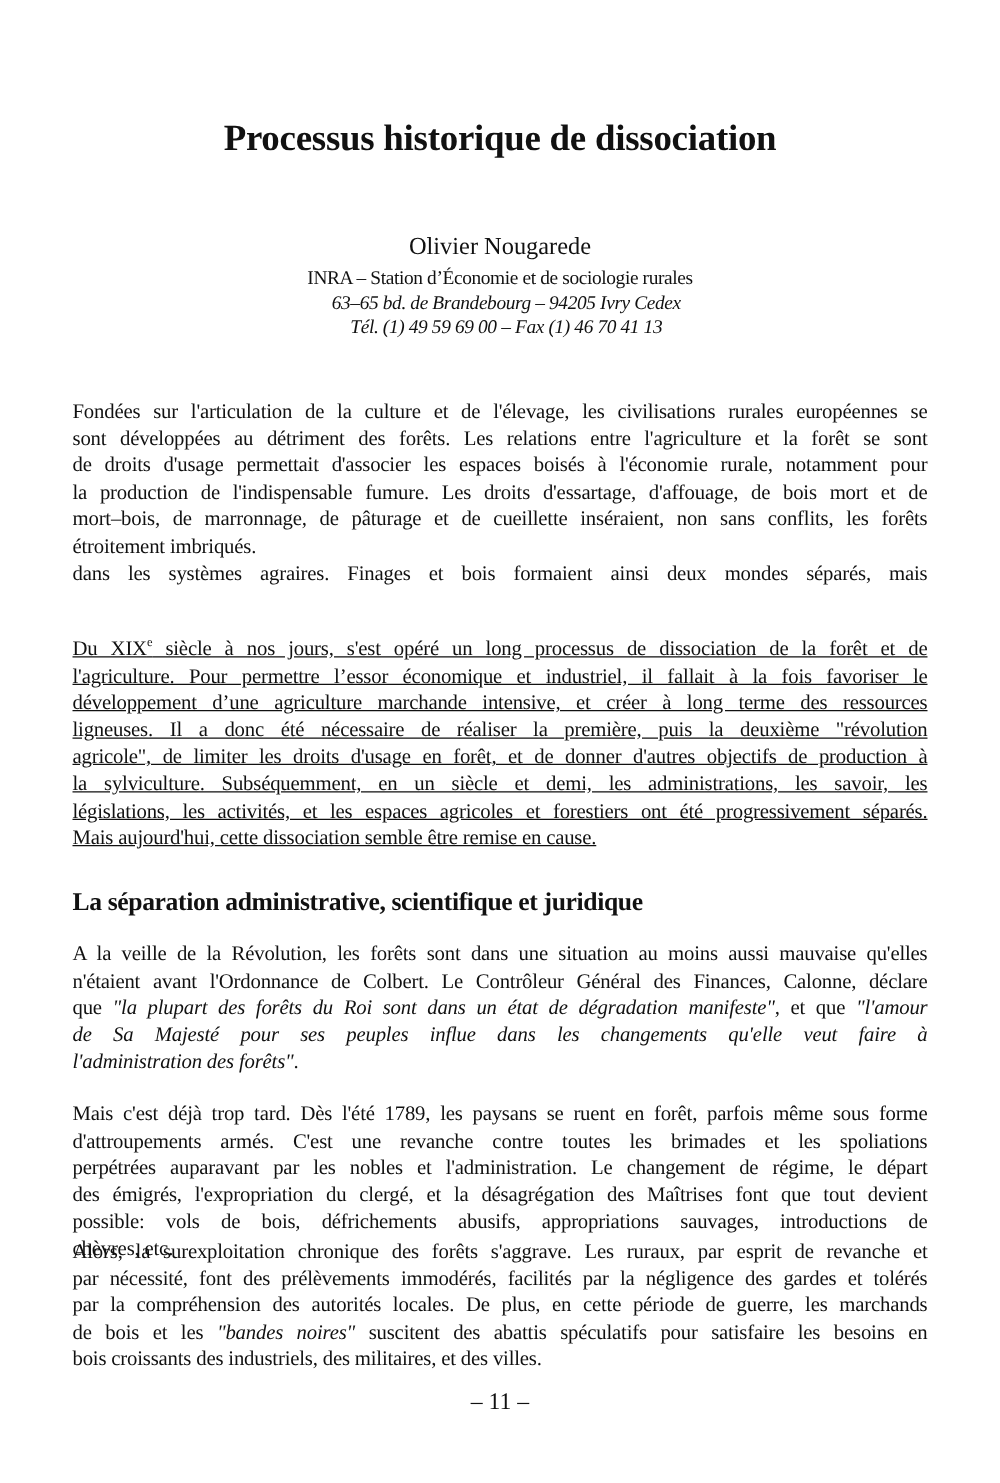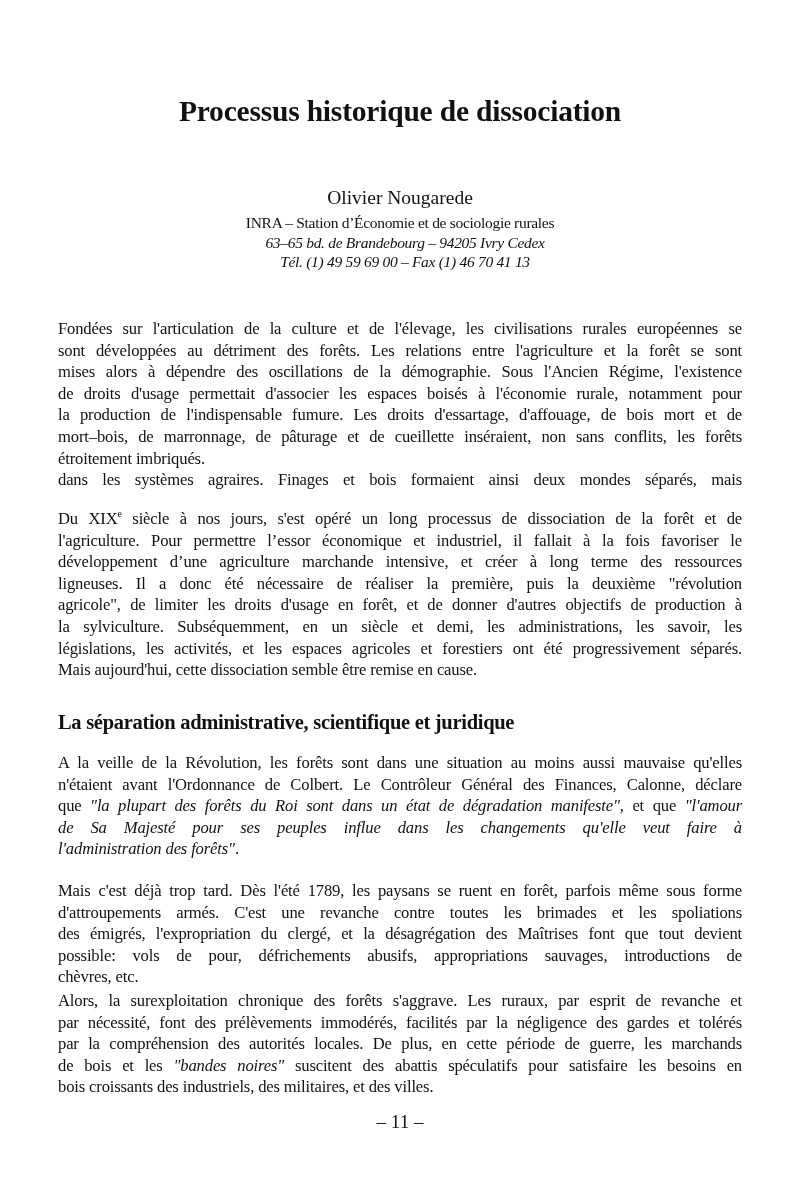--- a/index.html
+++ b/index.html
@@ -53,29 +53,28 @@
 
   <div class="affil">
     <span>INRA – Station d’Économie et de sociologie rurales</span>
     <span class="it">63–65 bd. de Brandebourg – 94205 Ivry Cedex</span>
     <span class="it">Tél. (1) 49 59 69 00 – Fax (1) 46 70 41 13</span>
   </div>
 
   <div class="para" style="top:318px;">
     <span class="l">Fondées sur l'articulation de la culture et de l'élevage, les civilisations rurales européennes se</span>
     <span class="l">sont développées au détriment des forêts. Les relations entre l'agriculture et la forêt se sont</span>
-    <span class="l">mises alors à dépendre des oscillations de la démographie. Sous l'Ancien Régime, l'existence</span>
     <span class="l">de droits d'usage permettait d'associer les espaces boisés à l'économie rurale, notamment pour</span>
     <span class="l">la production de l'indispensable fumure. Les droits d'essartage, d'affouage, de bois mort et de</span>
     <span class="l">mort–bois, de marronnage, de pâturage et de cueillette inséraient, non sans conflits, les forêts</span>
     <span class="l last">étroitement imbriqués.</span>
     <span class="l">dans les systèmes agraires. Finages et bois formaient ainsi deux mondes séparés, mais</span>
   </div>
 
-  <div class="para" style="top:508px;">
+  <div class="para" style="top:508px;text-decoration:underline;">
     <span class="l"><span>Du XIX</span><sup>e</sup><span> siècle à nos jours, s'est opéré un long processus de dissociation de la forêt et de</span></span>
     <span class="l">l'agriculture. Pour permettre l’essor économique et industriel, il fallait à la fois favoriser le</span>
     <span class="l">développement d’une agriculture marchande intensive, et créer à long terme des ressources</span>
     <span class="l">ligneuses. Il a donc été nécessaire de réaliser la première, puis la deuxième "révolution</span>
     <span class="l">agricole", de limiter les droits d'usage en forêt, et de donner d'autres objectifs de production à</span>
     <span class="l">la sylviculture. Subséquemment, en un siècle et demi, les administrations, les savoir, les</span>
     <span class="l">législations, les activités, et les espaces agricoles et forestiers ont été progressivement séparés.</span>
     <span class="l last">Mais aujourd'hui, cette dissociation semble être remise en cause.</span>
   </div>
 
@@ -85,22 +84,23 @@
     <span class="l">A la veille de la Révolution, les forêts sont dans une situation au moins aussi mauvaise qu'elles</span>
     <span class="l">n'étaient avant l'Ordonnance de Colbert. Le Contrôleur Général des Finances, Calonne, déclare</span>
     <span class="l"><span>que </span><i>"la plupart des forêts du Roi sont dans un état de dégradation manifeste"</i><span>, et que </span><i>"l'amour</i></span>
     <span class="l"><i>de Sa Majesté pour ses peuples influe dans les changements qu'elle veut faire à</i></span>
     <span class="l last"><i>l'administration des forêts"</i><span>.</span></span>
   </div>
 
   <div class="para" style="top:880px;">
     <span class="l">Mais c'est déjà trop tard. Dès l'été 1789, les paysans se ruent en forêt, parfois même sous forme</span>
     <span class="l">d'attroupements armés. C'est une revanche contre toutes les brimades et les spoliations</span>
+    <span class="l">perpétrées auparavant par les nobles et l'administration. Le changement de régime, le départ</span>
     <span class="l">des émigrés, l'expropriation du clergé, et la désagrégation des Maîtrises font que tout devient</span>
-    <span class="l">possible: vols de pour, défrichements abusifs, appropriations sauvages, introductions de</span>
+    <span class="l">possible: vols de bois, défrichements abusifs, appropriations sauvages, introductions de</span>
     <span class="l last">chèvres, etc.</span>
   </div>
 
   <div class="para" style="top:990px;">
     <span class="l">Alors, la surexploitation chronique des forêts s'aggrave. Les ruraux, par esprit de revanche et</span>
     <span class="l">par nécessité, font des prélèvements immodérés, facilités par la négligence des gardes et tolérés</span>
     <span class="l">par la compréhension des autorités locales. De plus, en cette période de guerre, les marchands</span>
     <span class="l"><span>de bois et les </span><i>"bandes noires"</i><span> suscitent des abattis spéculatifs pour satisfaire les besoins en</span></span>
     <span class="l last">bois croissants des industriels, des militaires, et des villes.</span>
   </div>

